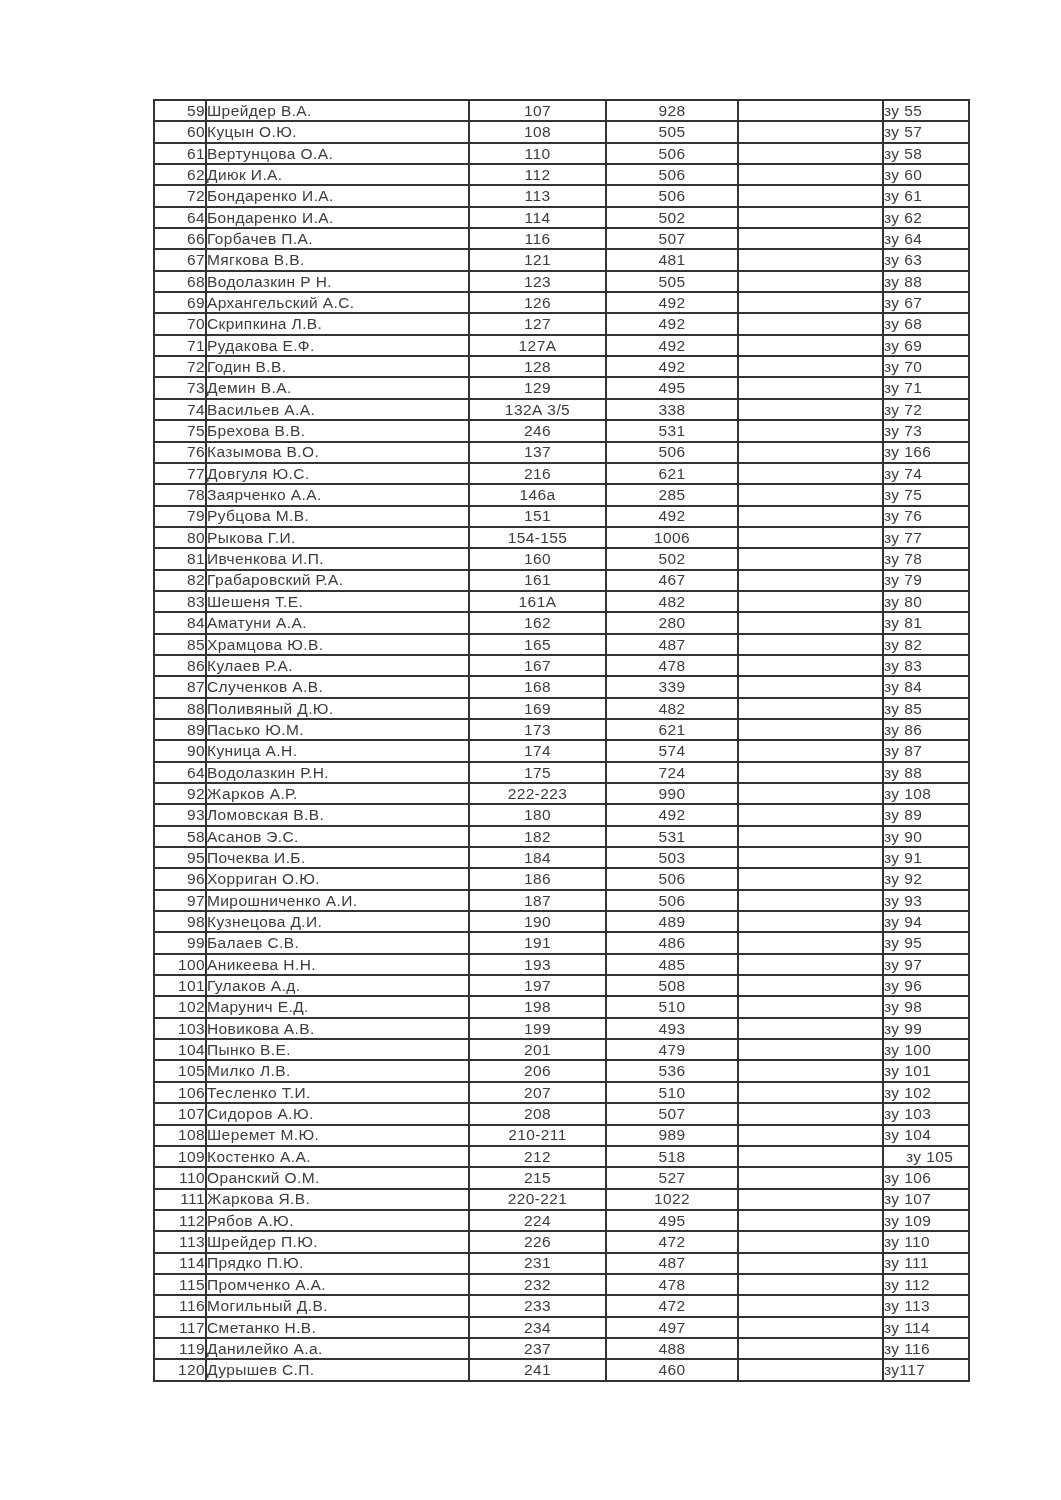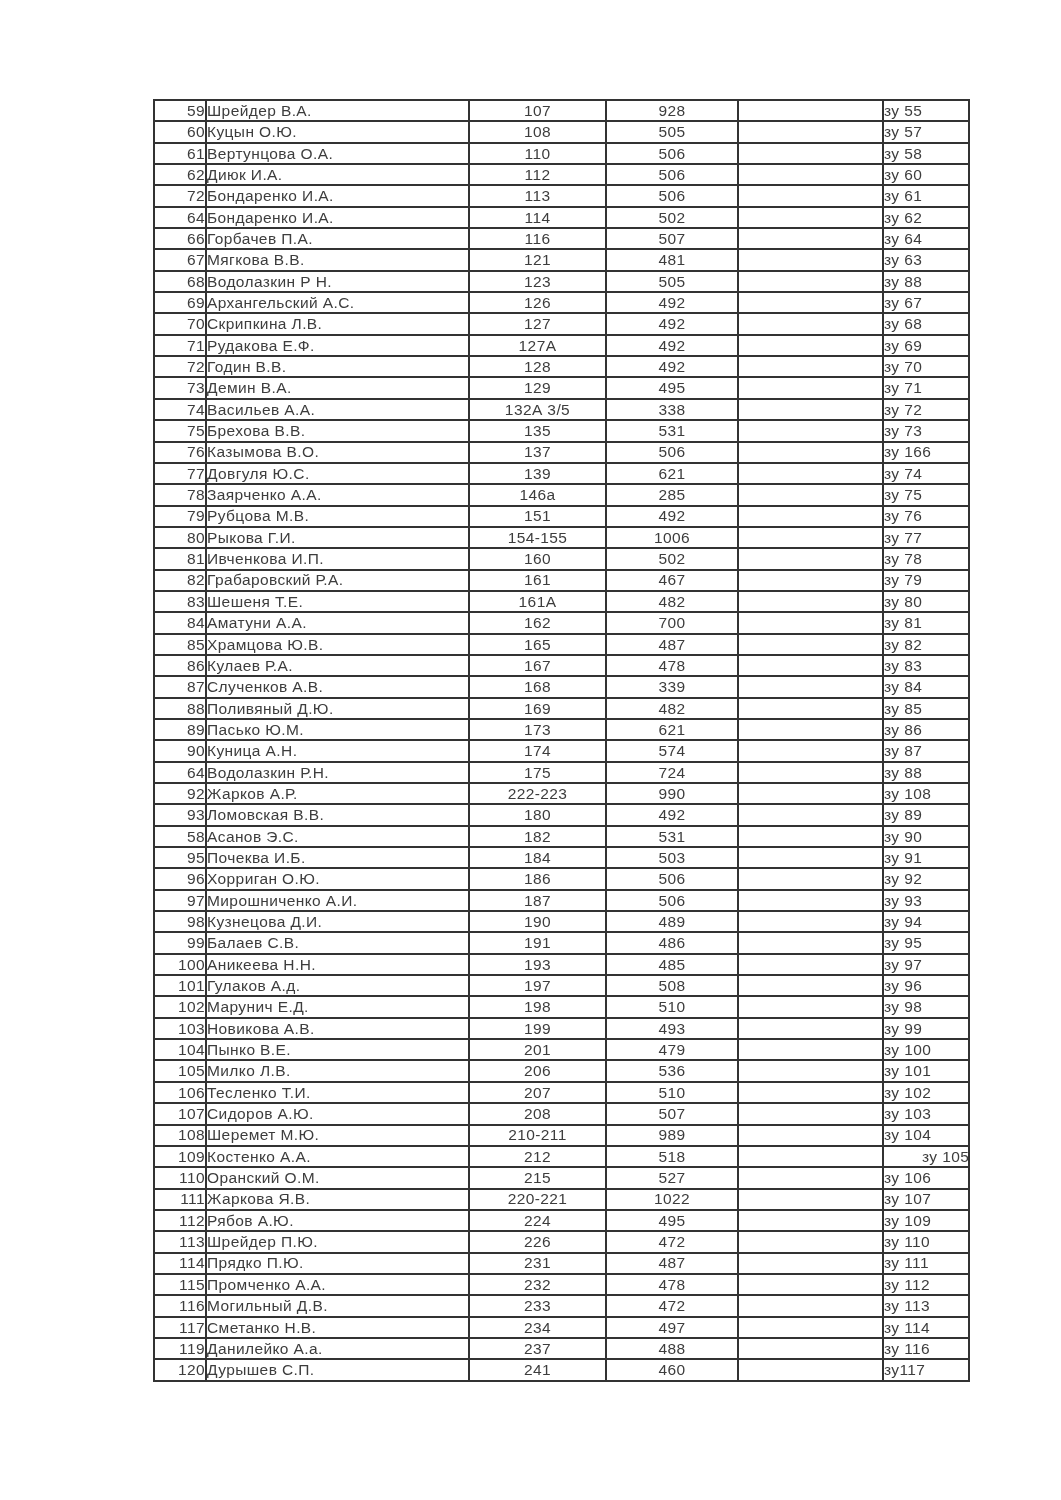--- a/index.html
+++ b/index.html
@@ -48,21 +48,21 @@
   td.c-v1, td.c-v2 {
     text-align: center;
     padding-bottom: 2px;
   }
   td.c-zu {
     text-align: left;
     padding-left: 9px;
     padding-top: 4px;
   }
   td.c-zu.indent {
-    padding-left: 38px;
+    padding-left: 22px;
   }
 </style>
 </head>
 <body>
 
 <div class="page">
   <table class="grid">
     <colgroup>
       <col style="width:52px">
       <col style="width:263px">
@@ -188,37 +188,37 @@
     <td class="c-num">74</td>
     <td class="c-name">Васильев А.А.</td>
     <td class="c-v1">132А 3/5</td>
     <td class="c-v2">338</td>
     <td class="c-v3"></td>
     <td class="c-zu">зу 72</td>
   </tr>
         <tr>
     <td class="c-num">75</td>
     <td class="c-name">Брехова В.В.</td>
-    <td class="c-v1">135</td>
+    <td class="c-v1">246</td>
     <td class="c-v2">531</td>
     <td class="c-v3"></td>
     <td class="c-zu">зу 73</td>
   </tr>
         <tr>
     <td class="c-num">76</td>
     <td class="c-name">Казымова В.О.</td>
     <td class="c-v1">137</td>
     <td class="c-v2">506</td>
     <td class="c-v3"></td>
     <td class="c-zu">зу 166</td>
   </tr>
         <tr>
     <td class="c-num">77</td>
     <td class="c-name">Довгуля Ю.С.</td>
-    <td class="c-v1">139</td>
+    <td class="c-v1">216</td>
     <td class="c-v2">621</td>
     <td class="c-v3"></td>
     <td class="c-zu">зу 74</td>
   </tr>
         <tr>
     <td class="c-num">78</td>
     <td class="c-name">Заярченко А.А.</td>
     <td class="c-v1">146а</td>
     <td class="c-v2">285</td>
     <td class="c-v3"></td>
@@ -261,21 +261,21 @@
     <td class="c-name">Шешеня Т.Е.</td>
     <td class="c-v1">161А</td>
     <td class="c-v2">482</td>
     <td class="c-v3"></td>
     <td class="c-zu">зу 80</td>
   </tr>
         <tr>
     <td class="c-num">84</td>
     <td class="c-name">Аматуни А.А.</td>
     <td class="c-v1">162</td>
-    <td class="c-v2">700</td>
+    <td class="c-v2">280</td>
     <td class="c-v3"></td>
     <td class="c-zu">зу 81</td>
   </tr>
         <tr>
     <td class="c-num">85</td>
     <td class="c-name">Храмцова Ю.В.</td>
     <td class="c-v1">165</td>
     <td class="c-v2">487</td>
     <td class="c-v3"></td>
     <td class="c-zu">зу 82</td>

